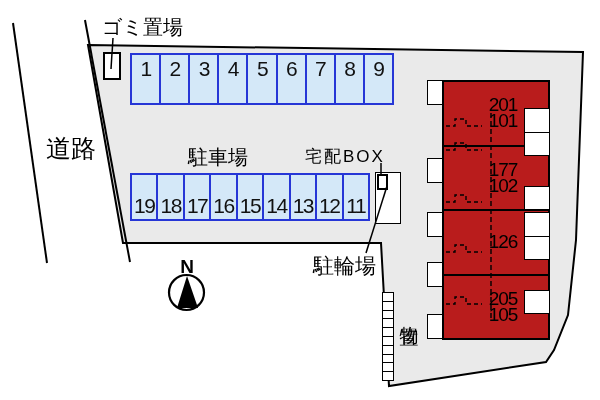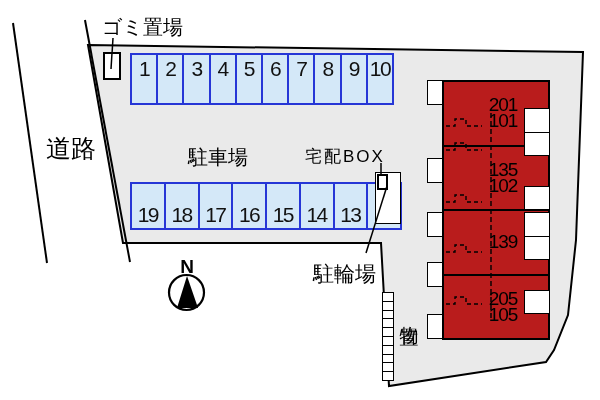--- a/index.html
+++ b/index.html
@@ -68,53 +68,53 @@
   <div class="prow row-top" style="left:130px;top:53px;width:264px;height:52px;">
     <div class="stall">1</div>
     <div class="stall">2</div>
     <div class="stall">3</div>
     <div class="stall">4</div>
     <div class="stall">5</div>
     <div class="stall">6</div>
     <div class="stall">7</div>
     <div class="stall">8</div>
     <div class="stall">9</div>
-    <div class="stall">10</div>
   </div>
 
-  <div class="prow row-bottom" style="left:130px;top:182px;width:272px;height:48px;">
+  <div class="prow row-bottom" style="left:130px;top:173px;width:240px;height:48px;">
     <div class="stall">19</div>
     <div class="stall">18</div>
     <div class="stall">17</div>
     <div class="stall">16</div>
     <div class="stall">15</div>
     <div class="stall">14</div>
     <div class="stall">13</div>
     <div class="stall">12</div>
+    <div class="stall">11</div>
   </div>
 
   <div class="whitebox" style="left:375px;top:172px;width:26px;height:52px;"></div>
   <div class="whitebox" style="left:377px;top:174px;width:11px;height:16px;border-width:2px;"></div>
 
   <div id="building">
     <div class="unit">
       <div class="unit-label">
         <div>201</div>
         <div>101</div>
       </div>
     </div>
     <div class="unit">
       <div class="unit-label">
-        <div>135</div>
+        <div>177</div>
         <div>102</div>
       </div>
     </div>
     <div class="unit">
       <div class="unit-label">
-        <div>139</div>
+        <div>126</div>
       </div>
     </div>
     <div class="unit">
       <div class="unit-label">
         <div>205</div>
         <div>105</div>
       </div>
     </div>
   </div>
 
@@ -161,17 +161,17 @@
     <line x1="387" y1="186" x2="366" y2="253" stroke="#000" stroke-width="1.5"></line>
 
     <circle cx="186.5" cy="292.5" r="17.5" fill="#fff" stroke="#000" stroke-width="2.2"></circle>
     <polygon points="187,276 198,308 177,308" fill="#000"></polygon>
   </svg>
 
   <div class="lbl" style="left:102px;top:14px;font-size:20px;text-align:right;">ゴミ置場</div>
   <div class="lbl" style="left:46px;top:132px;font-size:25px;">道路</div>
   <div class="lbl" style="left:188px;top:136px;font-size:20px;margin-top:8px;">駐車場</div>
   <div class="lbl" style="left:305px;top:145px;font-size:17px;letter-spacing:2px;text-align:center;">宅配BOX</div>
-  <div class="lbl" style="left:313px;top:252px;font-size:21px;margin-top:8px;">駐輪場</div>
+  <div class="lbl" style="left:313px;top:252px;font-size:21px;">駐輪場</div>
   <div class="lbl" style="left:396px;top:311px;font-size:19px;writing-mode:vertical-rl;letter-spacing:2px;">物置</div>
   <div class="lbl" style="left:178px;top:256px;width:18px;text-align:center;font-size:19px;font-weight:bold;">N</div>
 
 </div>
 
 </body></html>

